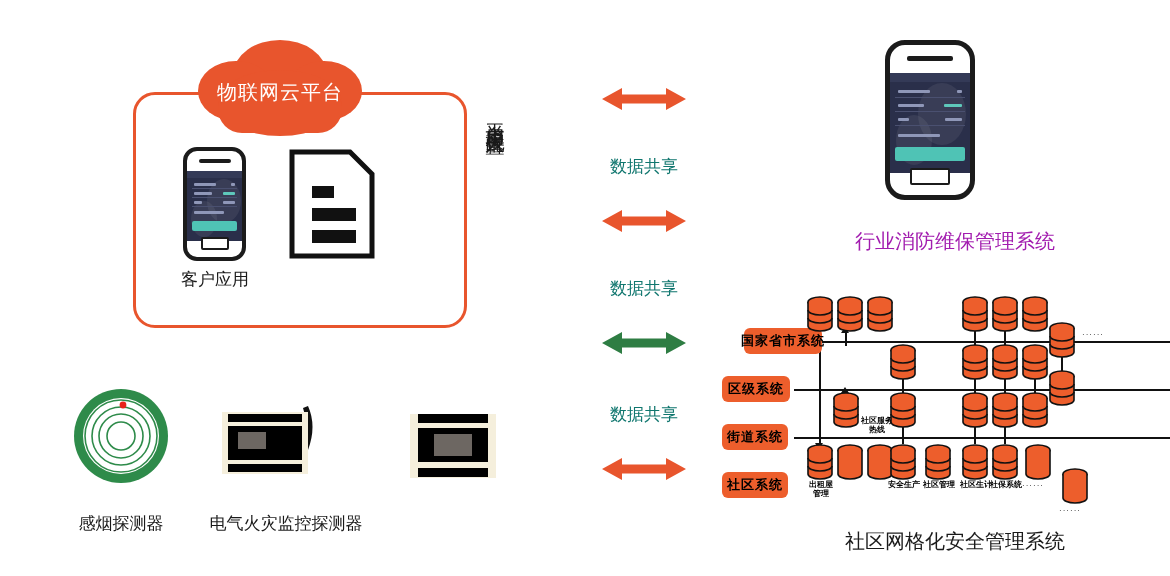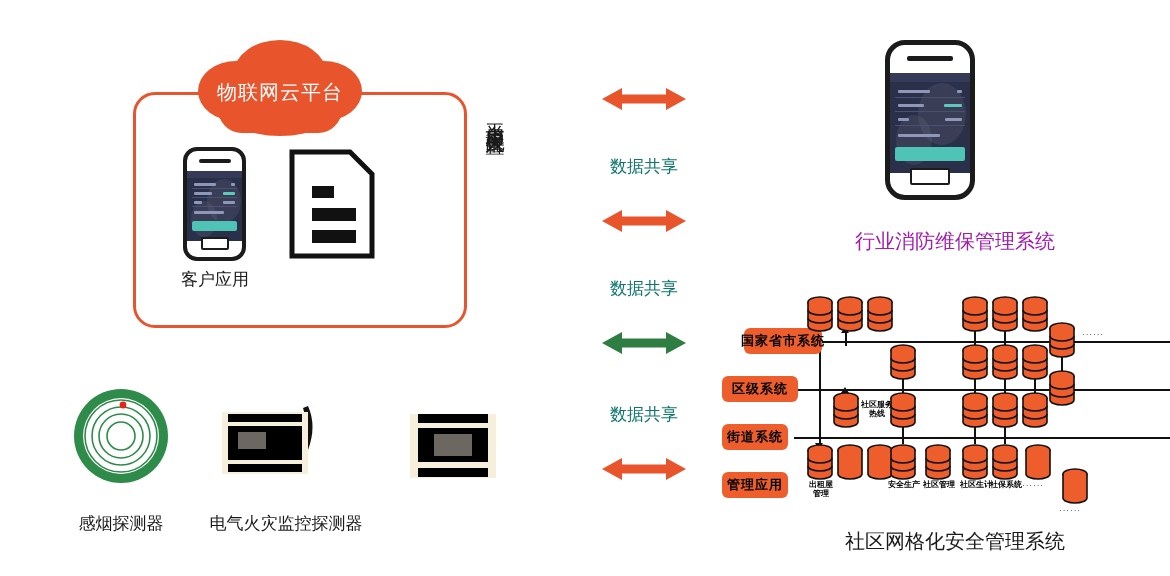--- a/index.html
+++ b/index.html
@@ -307,23 +307,23 @@
     <div class="conn" style="left:288px;top:130px;height:18px;"></div>
     <div class="arrow-up" style="left:284px;top:125px;"></div>
 
     <div class="conn" style="left:318px;top:82px;height:18px;"></div>
     <div class="arrow-up" style="left:314px;top:77px;"></div>
 
     <div class="conn" style="left:345px;top:60px;height:18px;"></div>
     <div class="arrow-up" style="left:341px;top:55px;"></div>
 
     <div class="tier-pill" style="left:0px;top:32px;width:78px;margin-left:28px;">国家省市系统</div>
-    <div class="tier-pill" style="left:6px;top:80px;width:76px;">区级系统</div>
+    <div class="tier-pill" style="left:6px;top:80px;width:68px;">区级系统</div>
     <div class="tier-pill" style="left:6px;top:128px;width:66px;">街道系统</div>
-    <div class="tier-pill" style="left:6px;top:176px;width:66px;">管理应用</div>
+    <div class="tier-pill" style="left:6px;top:176px;width:66px;">社区系统</div>
 
     <div class="db" style="left:90px;top:0px;">
       <svg width="28" height="36" viewBox="0 0 28 36">
           <g fill="#ED5E2C" stroke="#111" stroke-width="1.6">
             <ellipse cx="14" cy="6" rx="12" ry="5"></ellipse>
             <path d="M2 6 V30 a12 5 0 0 0 24 0 V6"></path>
             <path d="M2 14 a12 5 0 0 0 24 0" fill="none"></path>
             <path d="M2 22 a12 5 0 0 0 24 0" fill="none"></path>
           </g>
         </svg>
@@ -444,21 +444,21 @@
     <div class="db" style="left:116px;top:96px;">
       <svg width="28" height="36" viewBox="0 0 28 36">
           <g fill="#ED5E2C" stroke="#111" stroke-width="1.6">
             <ellipse cx="14" cy="6" rx="12" ry="5"></ellipse>
             <path d="M2 6 V30 a12 5 0 0 0 24 0 V6"></path>
             <path d="M2 14 a12 5 0 0 0 24 0" fill="none"></path>
             <path d="M2 22 a12 5 0 0 0 24 0" fill="none"></path>
           </g>
         </svg>
     </div>
-    <div class="db-cap" style="left:145px;top:104px;">社区服务<br>热线</div>
+    <div class="db-cap" style="left:145px;top:120px;">社区服务<br>热线</div>
     <div class="db" style="left:173px;top:96px;">
       <svg width="28" height="36" viewBox="0 0 28 36">
           <g fill="#ED5E2C" stroke="#111" stroke-width="1.6">
             <ellipse cx="14" cy="6" rx="12" ry="5"></ellipse>
             <path d="M2 6 V30 a12 5 0 0 0 24 0 V6"></path>
             <path d="M2 14 a12 5 0 0 0 24 0" fill="none"></path>
             <path d="M2 22 a12 5 0 0 0 24 0" fill="none"></path>
           </g>
         </svg>
     </div>

